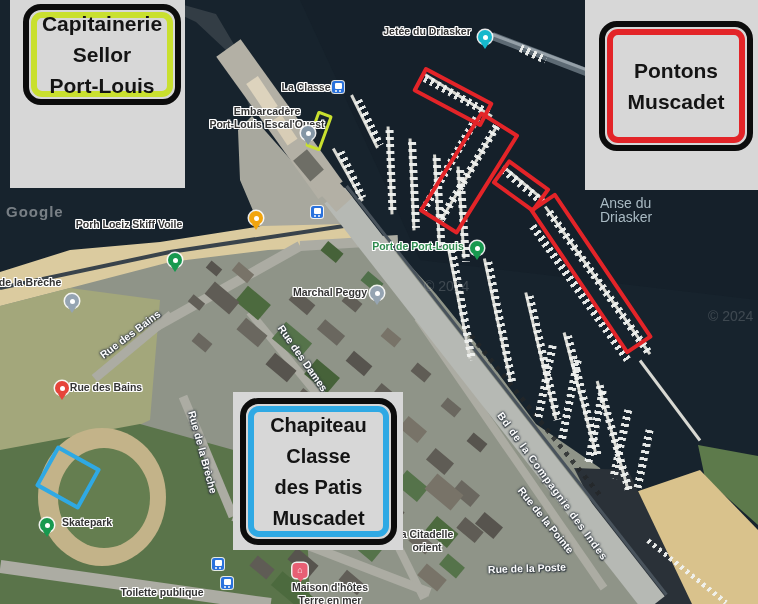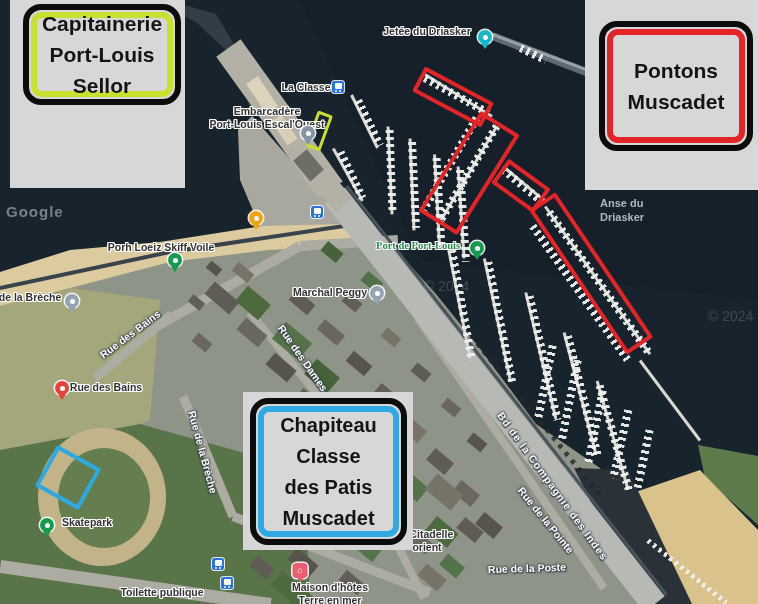--- a/index.html
+++ b/index.html
@@ -9,21 +9,21 @@
   .poly{position:absolute;inset:0}
   .bar{position:absolute;transform-origin:center}
   .boats{background:repeating-linear-gradient(to right,rgba(240,242,240,.95) 0 3px,rgba(240,242,240,0) 3px 7px)}
   .cars-dark{background:repeating-linear-gradient(to right,rgba(35,38,40,.8) 0 4px,rgba(35,38,40,0) 4px 10px)}
   .poi{position:absolute;transform:translate(-50%,-50%);text-align:center;white-space:nowrap;
        color:#343434;font-weight:bold;font-size:10.5px;line-height:12.5px;z-index:6;
        text-shadow:-1px -1px 0 #fff,1px -1px 0 #fff,-1px 1px 0 #fff,1px 1px 0 #fff,0 1px 0 #fff,0 -1px 0 #fff,1px 0 0 #fff,-1px 0 0 #fff}
   .street{position:absolute;transform:translate(-50%,-50%);white-space:nowrap;color:#fdfdfd;
        font-weight:bold;font-size:10.5px;z-index:6;
        text-shadow:0 0 2px #39424a,0 0 2px #39424a,0 0 3px #39424a,1px 1px 1px rgba(45,52,58,.85)}
-  .waterlab{position:absolute;color:#a9bac3;font-weight:bold;font-size:11px;line-height:13.5px;z-index:2;white-space:nowrap}
+  .waterlab{position:absolute;color:#a9bac3;font-weight:normal;font-size:14px;line-height:13.5px;z-index:2;white-space:nowrap}
   .wm{position:absolute;z-index:2;white-space:nowrap}
   .wm.google{color:rgba(255,255,255,.42);font-weight:bold;font-size:15px;letter-spacing:1px}
   .wm.copy{color:rgba(255,255,255,.17);font-size:14px}
   .ann{position:absolute;box-sizing:border-box;border:4px solid #e32428;border-radius:2px;z-index:5;background:transparent}
   .pin{position:absolute;width:14px;height:14px;border-radius:50%;transform:translate(-50%,-100%);
        z-index:6;box-shadow:0 0 0 1.5px rgba(255,255,255,.9)}
   .pin .dot{position:absolute;left:4.5px;top:4.5px;width:5px;height:5px;background:#fff;border-radius:50%}
   .pin .tail{position:absolute;left:50%;top:13px;transform:translateX(-50%);width:0;height:0;
        border:4px solid transparent;border-bottom:0;border-top:6px solid currentColor}
   .pin-sq{position:absolute;width:15px;height:15px;border-radius:4px;transform:translate(-50%,-100%);
@@ -190,33 +190,33 @@
       <div class="poi" style="left: 427px; top: 31px;">
         <div>Jetée du Driasker</div>
       </div>
       <div class="poi" style="left: 306px; top: 87px;">
         <div>La Classe</div>
       </div>
       <div class="poi" style="left: 267px; top: 117px;">
         <div>Embarcadère</div>
         <div>Port-Louis Escal'Ouest</div>
       </div>
-      <div class="poi" style="left: 129px; top: 247px; margin-left: 32px;">
+      <div class="poi" style="left: 129px; top: 224px;">
         <div>Porh Loeiz Skiff Voile</div>
       </div>
-      <div class="poi" style="left: 30px; top: 297px;">
+      <div class="poi" style="left: 30px; top: 282px;">
         <div>de la Brèche</div>
       </div>
       <div class="poi" style="left: 106px; top: 387px;">
         <div>Rue des Bains</div>
       </div>
       <div class="poi" style="left: 330px; top: 292px;">
         <div>Marchal Peggy</div>
       </div>
-      <div class="poi" style="left: 418px; top: 246px; color: rgb(46, 139, 79); font-family: Liberation Serif, serif;">
+      <div class="poi" style="left: 418px; top: 246px; color: rgb(46, 139, 79);">
         <div>Port de Port-Louis</div>
       </div>
       <div class="poi" style="left: 87px; top: 522px;">
         <div>Skatepark</div>
       </div>
       <div class="poi" style="left: 162px; top: 592px;">
         <div>Toilette publique</div>
       </div>
       <div class="poi" style="left: 330px; top: 593px;">
         <div>Maison d'hôtes</div>
@@ -269,36 +269,36 @@
       </div>
       <div class="transit" style="left: 218px; top: 564px;"></div>
       <div class="transit" style="left: 227px; top: 583px;"></div>
       <div class="transit" style="left: 317px; top: 212px;"></div>
     </div>
 
   <div class="panel" style="left:10px;top:0;width:175px;height:188px">
     <div class="callout" style="left:13px;top:4px;width:158px;height:101px">
       <div class="inner" style="background: rgb(215, 215, 215); border-color: rgb(201, 224, 47);">
         <div class="co-line">Capitainerie</div>
+        <div class="co-line">Sellor</div>
         <div class="co-line">Port-Louis</div>
-        <div class="co-line">Sellor</div>
       </div>
     </div>
   </div>
 
   <div class="panel" style="left:585px;top:0;width:173px;height:190px">
     <div class="callout" style="left:14px;top:21px;width:154px;height:130px">
       <div class="inner" style="background: rgb(215, 215, 215); border-color: rgb(227, 36, 40);">
         <div class="co-line">Pontons</div>
         <div class="co-line">Muscadet</div>
       </div>
     </div>
   </div>
 
-  <div class="panel" style="left:243px;top:392px;width:170px;height:158px">
+  <div class="panel" style="left:233px;top:392px;width:170px;height:158px">
     <div class="callout" style="left:7px;top:6px;width:157px;height:147px">
       <div class="inner" style="background: rgb(215, 215, 215); border-color: rgb(47, 169, 228);">
         <div class="co-line small">Chapiteau</div>
         <div class="co-line small">Classe</div>
         <div class="co-line small">des Patis</div>
         <div class="co-line small">Muscadet</div>
       </div>
     </div>
   </div>
 </div>

